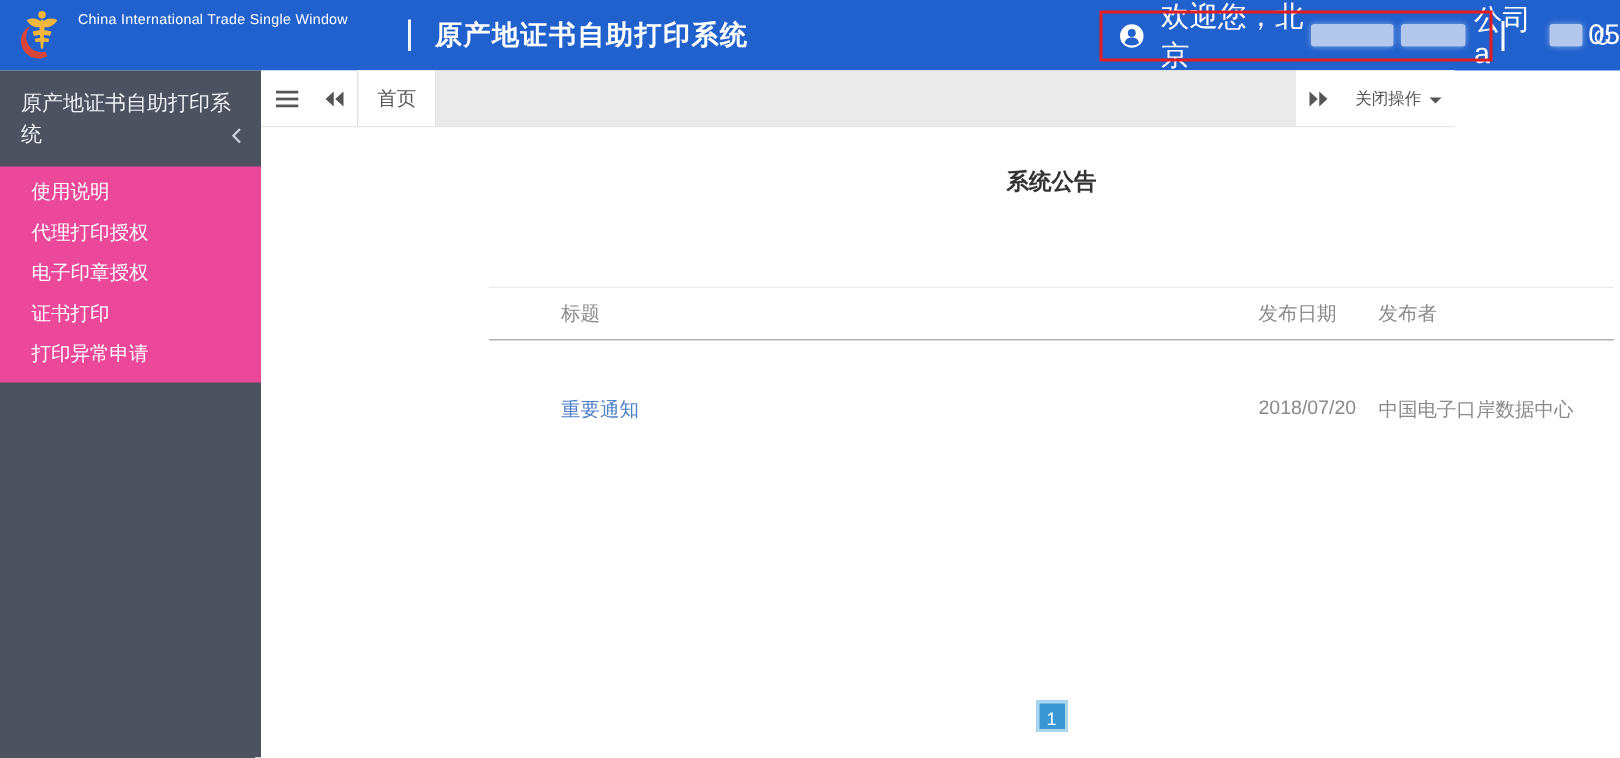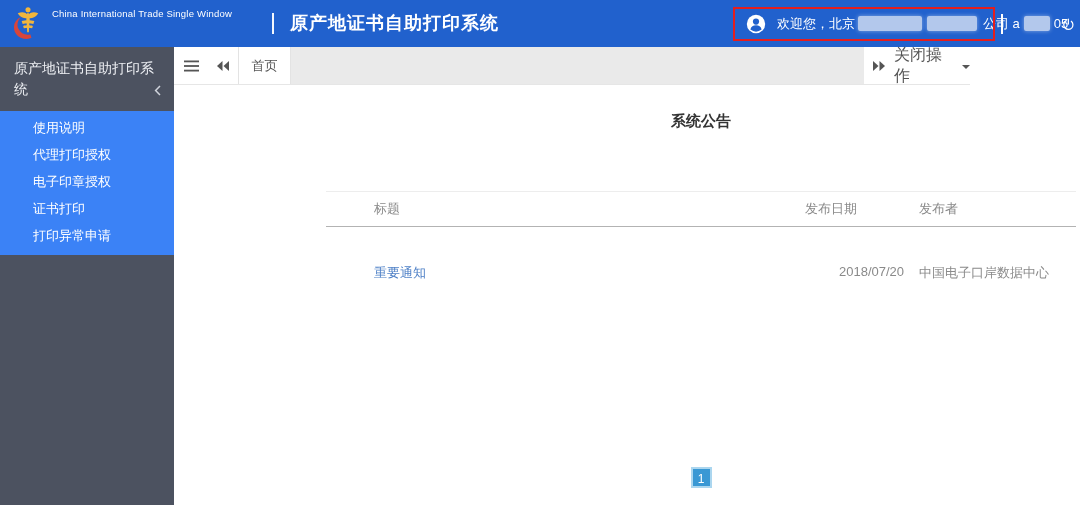--- a/index.html
+++ b/index.html
@@ -11,58 +11,58 @@
 
   
   .header { position:absolute; left:0; top:0; width:1080px; height:47px; background:#2161cd; }
   .logo { position:absolute; left:10px; top:5px; width:36px; height:37px; }
   .brand { position:absolute; left:52px; top:6px; color:#fff; }
   .brand-title { font-size:17px; font-weight:bold; letter-spacing:0.5px; line-height:20px; }
   .brand-sub { font-size:9.5px; margin-top:2px; letter-spacing:0.2px; }
   .title-divider { position:absolute; left:272px; top:13px; width:2px; height:21px; background:#fff; opacity:0.95; }
   .system-title { position:absolute; left:290px; top:11px; font-size:18px; font-weight:bold; color:#fff; letter-spacing:1px; }
 
-  .welcome { position:absolute; left:746px; top:0; height:47px; display:flex; align-items:center; color:#fff; font-size:13px; }
+  .welcome { position:absolute; left:746px; top:0; height:47px; display:flex; align-items:center; color:#fff; font-size:19px; }
   .welcome .avatar { margin-right:11px; }
   .redact { display:inline-block; height:15px; background:rgba(235,240,248,0.72); border-radius:2px; box-shadow:0 0 4px rgba(255,255,255,0.45); }
   .redact.r1 { width:64px; margin:0 5px 0 3px; }
   .redact.r2 { width:50px; margin-right:6px; }
   .redact.r3 { width:26px; margin:0 4px; }
 
   .welcome-divider { position:absolute; left:1001px; top:14px; width:2px; height:20px; background:#fff; }
   .logout-group { position:absolute; left:1062px; top:0; height:47px; display:flex; align-items:center; color:#fff; cursor:pointer; }
   .logout-group .power { margin-right:8px; display:block; }
   .logout-label { font-size:13px; }
 
   .annotation-box { position:absolute; left:733px; top:7px; width:262px; height:34px; border:2px solid #e41e1e; z-index:20; pointer-events:none; }
 
   
   .sidebar { position:absolute; left:0; top:47px; width:174px; height:458px; background:#4c5260; }
   .sidebar-header { position:relative; padding:11px 14px; color:#eef0f4; font-size:14px; line-height:21px; cursor:pointer; }
   .sidebar-header .stitle { display:block; width:140px; }
   .sidebar-header .chev { position:absolute; right:13px; bottom:15px; }
-  .submenu { background:#3b82f6; padding:3px 12px 6px; }
+  .submenu { background:#ec4899; padding:3px 0 6px; }
   .submenu-item { height:27px; line-height:27px; padding-left:21px; color:#fff; font-size:13px; cursor:pointer; }
 
   
   .toolbar { position:absolute; left:174px; top:47px; width:796px; height:38px; background:#fff; border-bottom:1px solid #e6e6e6; display:flex; align-items:stretch; }
   .tb-btn { display:flex; align-items:center; justify-content:center; cursor:pointer; }
   .tb-menu { width:34px; }
   .tb-left { width:30px; }
   .tab { width:53px; border-left:1px solid #e3e3e3; border-right:1px solid #e3e3e3; display:flex; align-items:center; justify-content:center; font-size:13px; color:#555; background:#fff; cursor:pointer; }
   .tab-filler { flex:1; background:#eaeaea; }
   .tb-right { width:30px; background:#fff; }
-  .close-menu { width:76px; display:flex; align-items:center; justify-content:center; gap:5px; font-size:16px; color:#555; background:#fff; cursor:pointer; }
+  .close-menu { width:76px; display:flex; align-items:center; justify-content:center; gap:5px; font-size:11px; color:#555; background:#fff; cursor:pointer; }
   .caret-down { width:0; height:0; border-left:4px solid transparent; border-right:4px solid transparent; border-top:4px solid #555; margin-top:2px; }
 
   
   .main { position:absolute; left:174px; top:85px; width:1054px; height:420px; background:#fff; }
   .page-title { text-align:center; padding-top:27px; font-size:15px; font-weight:bold; color:#333; height:45px; }
   .board { width:750px; margin:61px auto 0; }
-  .thead { display:flex; border-top:1px solid #ededed; border-bottom:1px solid #b3b3b3; padding:8px 0; color:#8a8a8a; font-size:13px;gap:34px; }
+  .thead { display:flex; border-top:1px solid #ededed; border-bottom:1px solid #b3b3b3; padding:8px 0; color:#8a8a8a; font-size:13px; }
   .col-title { flex:1; padding-left:48px; }
   .col-date { width:80px; }
   .col-pub  { width:157px; }
   .trow { display:flex; padding-top:37px; font-size:13px; color:#8a8a8a; }
   .notice-link { color:#4f81c7; text-decoration:none; cursor:pointer; }
   .pagination { position:absolute; left:0; top:382px; width:100%; text-align:center; }
   .page-btn { display:inline-block; width:21px; height:21px; line-height:21px; background:#3998d4; border:2px solid #abd6ef; color:#fff; font-size:12px; text-align:center; cursor:pointer; }
 </style>
 </head>
 <body>

